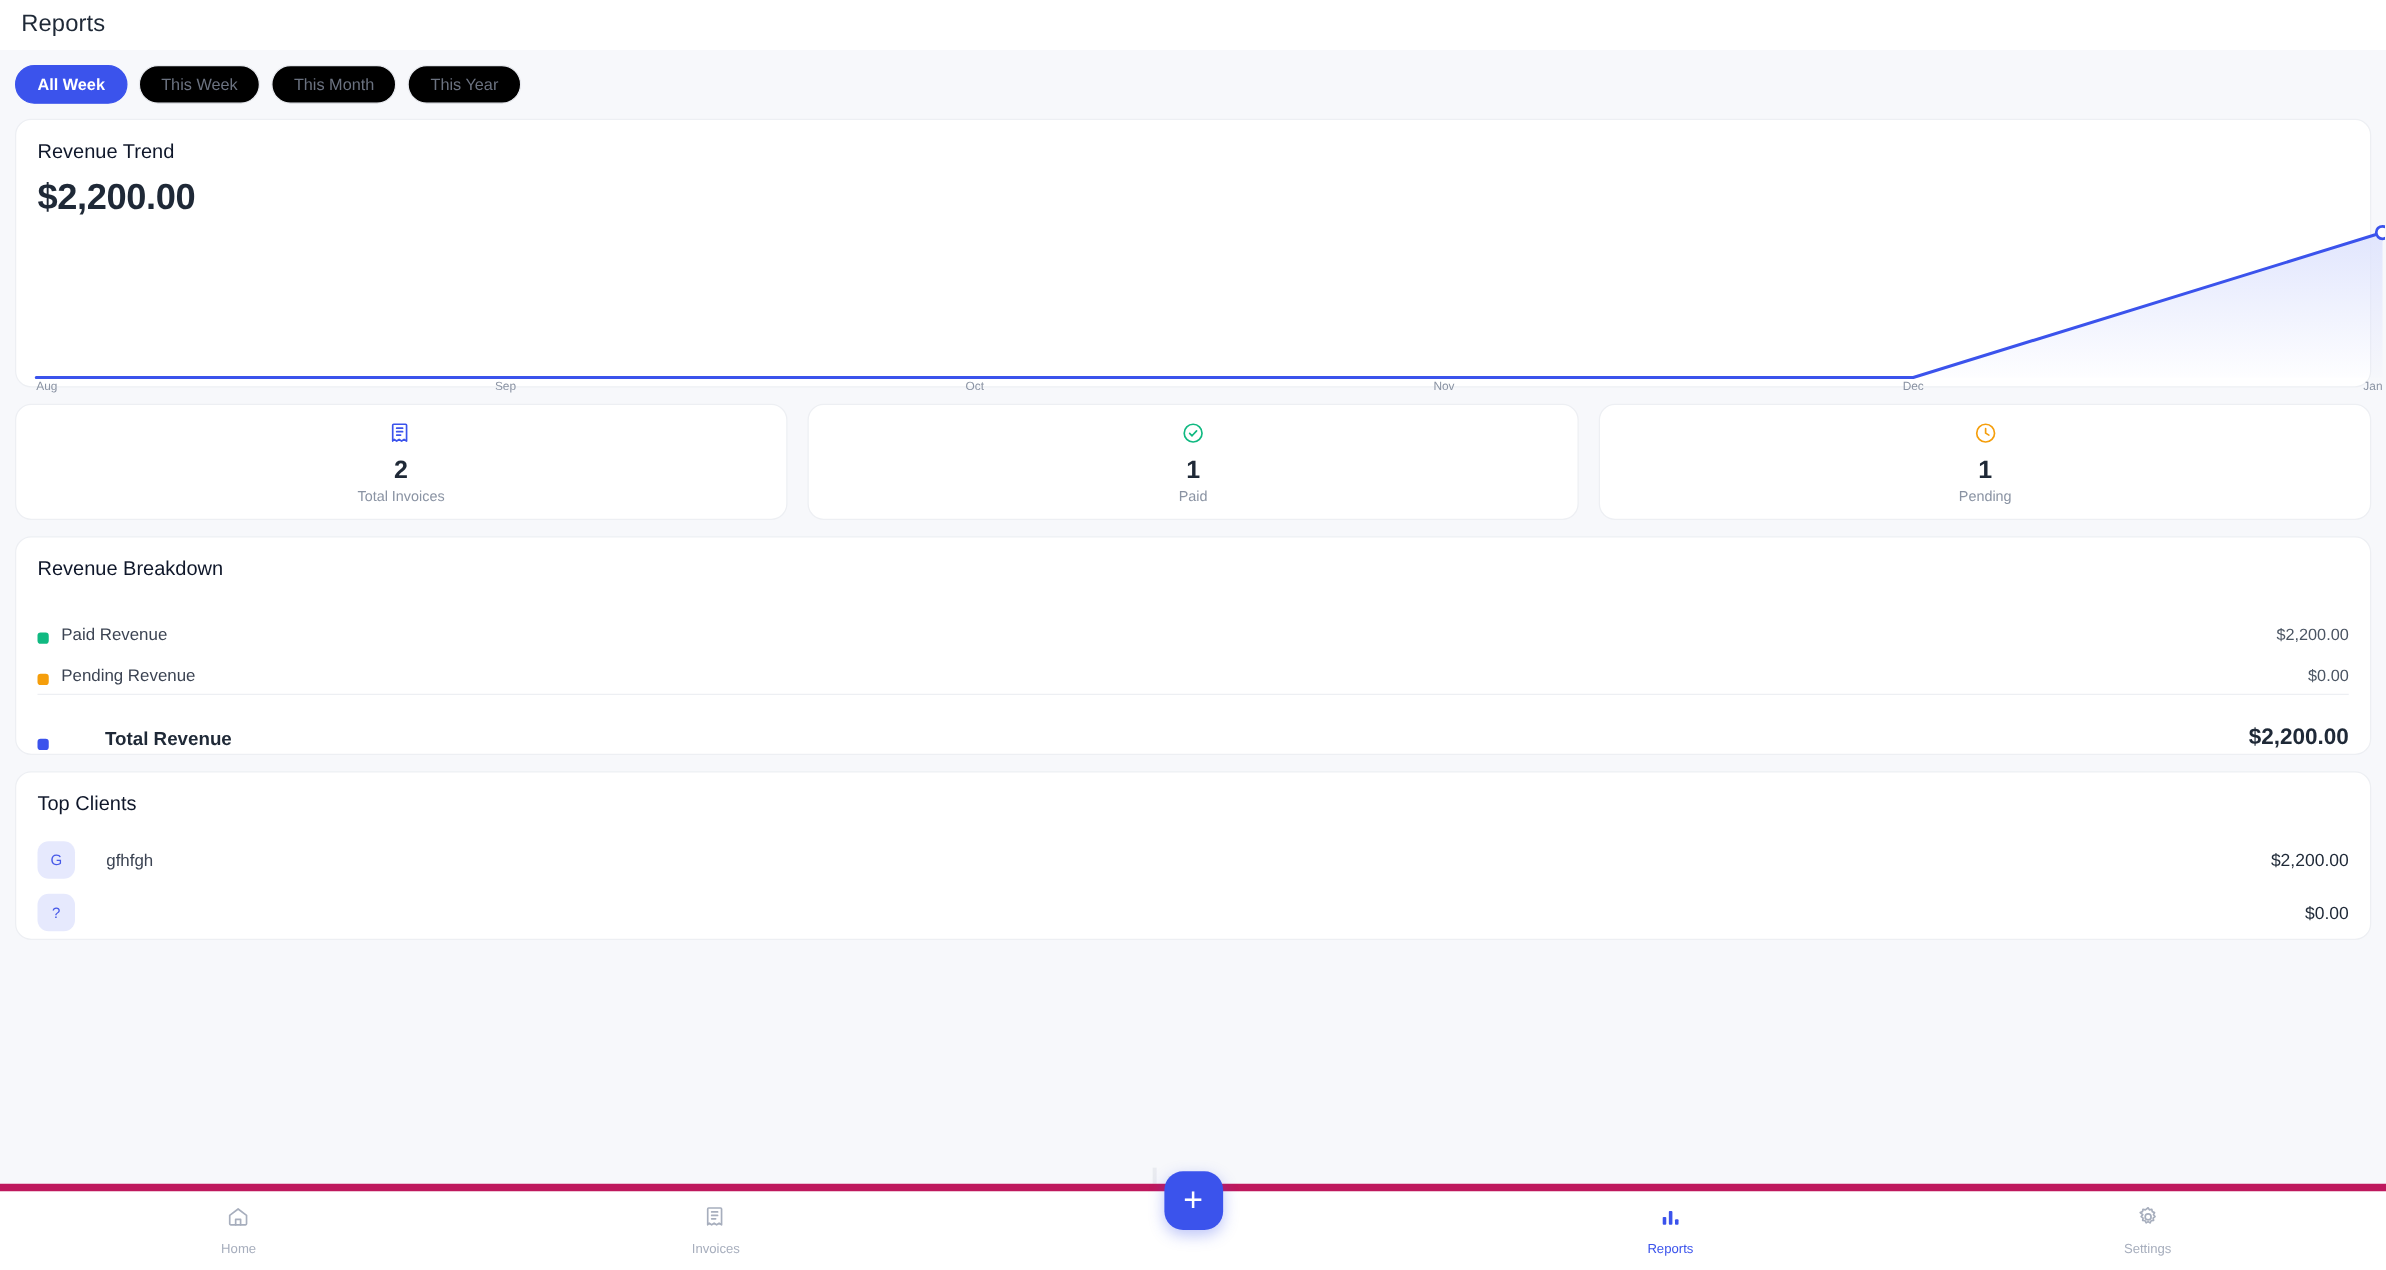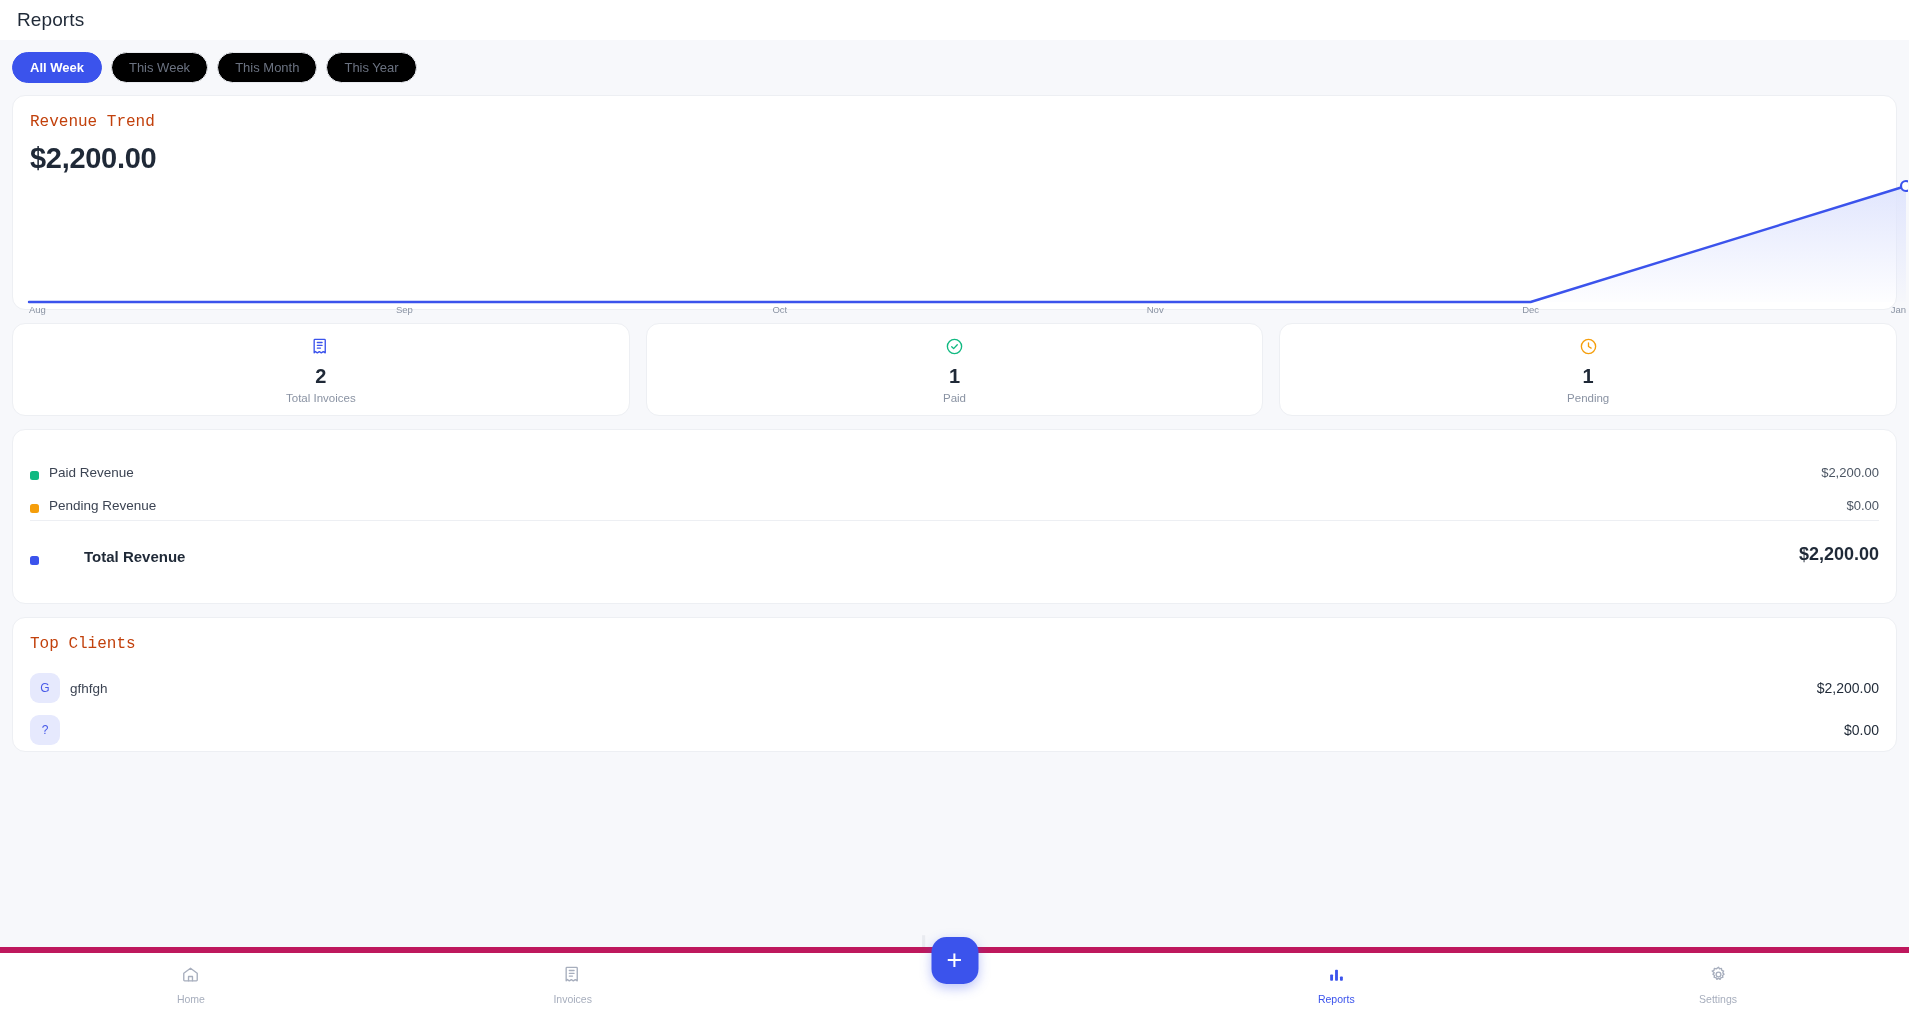--- a/index.html
+++ b/index.html
@@ -58,23 +58,22 @@
 
   
   .card {
     background: #ffffff;
     border: 1px solid #edeff3;
     border-radius: 13px;
     margin: 0 12px 13px 12px;
   }
   .card-title {
     font-size: 16px;
-    color: #c2410c;
+    color: #0f172a;
     padding: 17px 0 0 17px;
-    font-family: Liberation Mono, monospace;
   }
 
   
   #revenue-card { height: 215px; position: relative; }
   .revenue-amount {
     font-size: 29px;
     font-weight: bold;
     color: #1f2937;
     padding: 11px 0 0 17px;
     letter-spacing: -.3px;
@@ -175,21 +174,21 @@
     color: #4759e8;
     font-size: 12px;
     display: flex;
     align-items: center;
     justify-content: center;
     flex: 0 0 auto;
   }
   .client-name {
     font-size: 13.5px;
     color: #3c4453;
-    margin-left: 10px;
+    margin-left: 25px;
   }
   .client-amount {
     margin-left: auto;
     font-size: 14px;
     color: #1f2937;
   }
 
   
   .watermark {
     position: absolute;
@@ -322,20 +321,21 @@
           <circle cx="12" cy="12" r="9" fill="none" stroke="#f59e0b" stroke-width="1.7" stroke-linecap="round" stroke-linejoin="round"></circle>
           <path fill="none" stroke="#f59e0b" stroke-width="1.7" stroke-linecap="round" stroke-linejoin="round" d="M12 7.5V12l3.3 2"></path>
         </svg>
       </div>
       <div class="stat-value">1</div>
       <div class="stat-label">Pending</div>
     </div>
   </div>
 
 <div class="card" id="breakdown-card">
+  <div class="card-title">Revenue Breakdown</div>
   <div class="bd-list" id="bd-list">
       <div class="bd-row">
         <span class="bd-dot" style="background:#10b981"></span>
         <span class="bd-label">Paid Revenue</span>
         <span class="bd-value">$2,200.00</span>
       </div>
       <div class="bd-row">
         <span class="bd-dot" style="background:#f59e0b"></span>
         <span class="bd-label">Pending Revenue</span>
         <span class="bd-value">$0.00</span>

